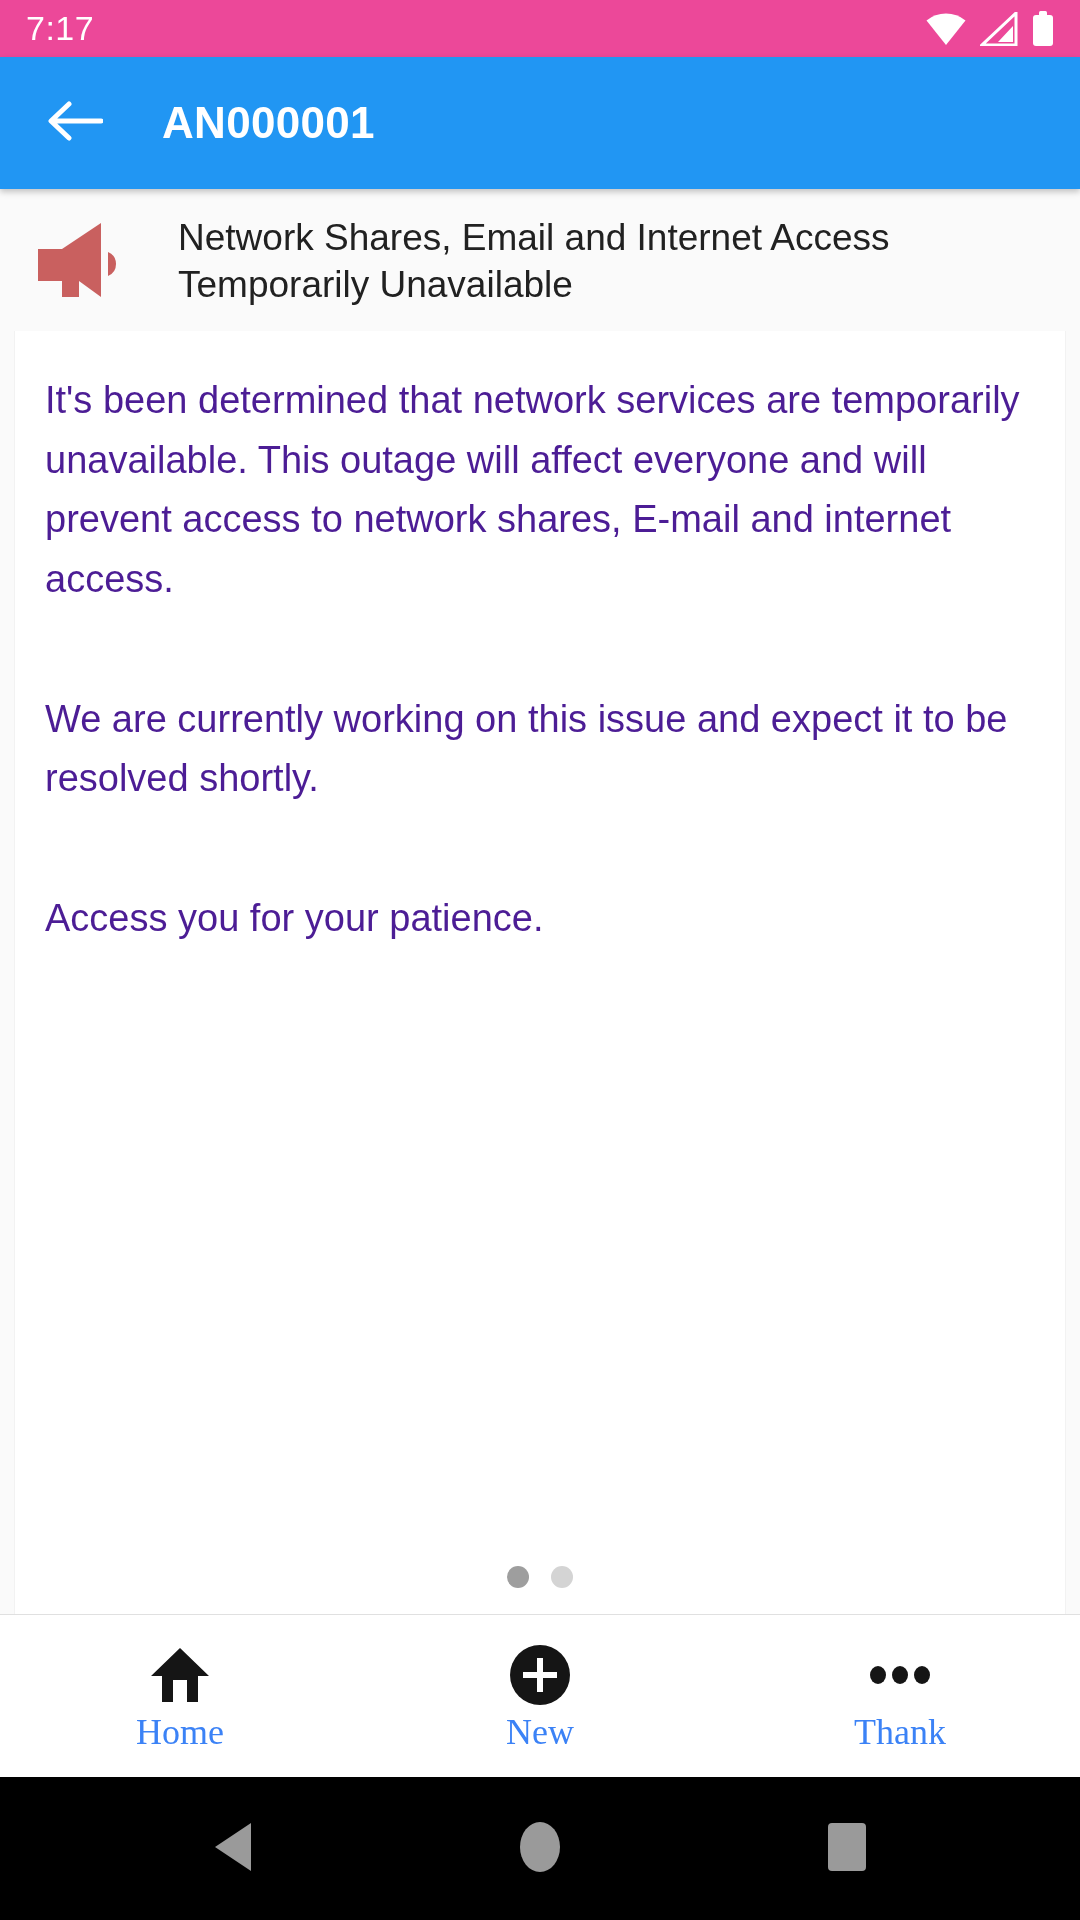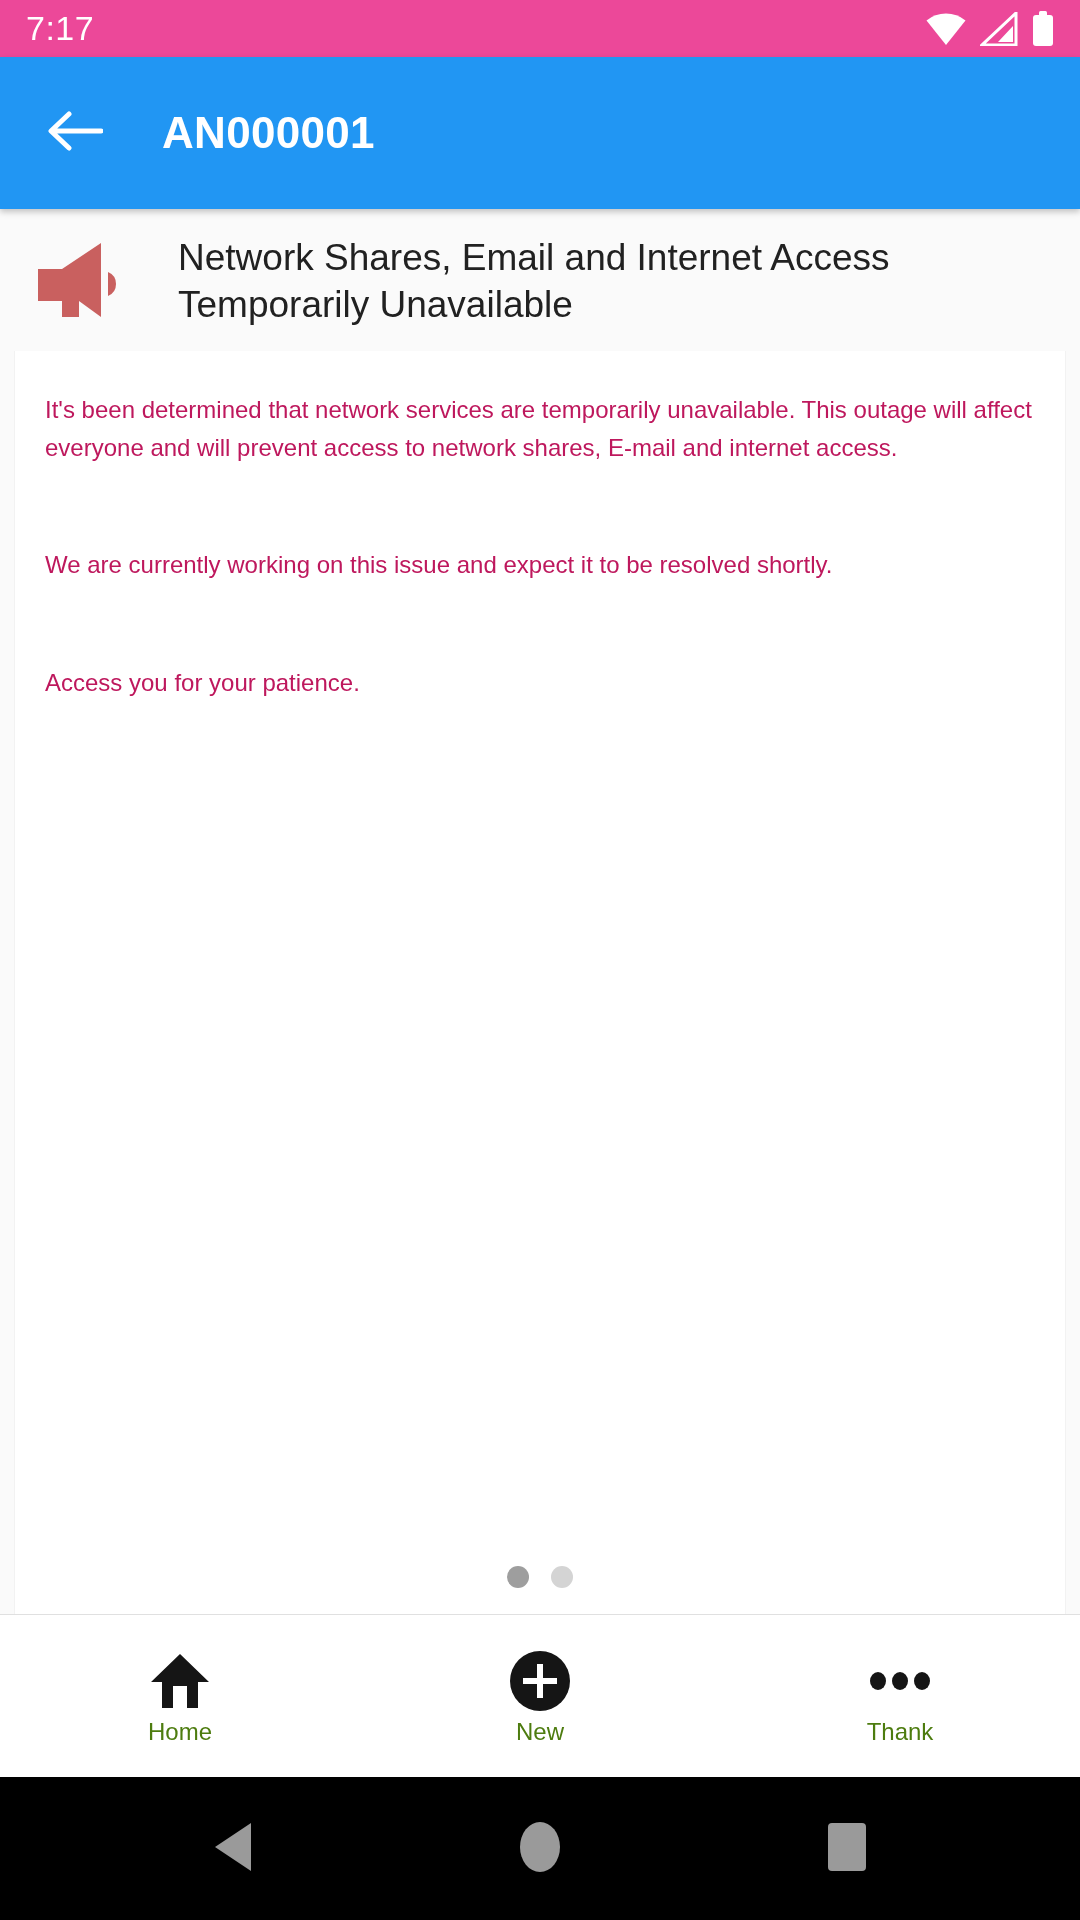--- a/index.html
+++ b/index.html
@@ -25,21 +25,21 @@
     letter-spacing:0.5px;
   }
   .status-icons {
     margin-left:auto;
     display:flex; align-items:center; gap:14px;
   }
   .status-icons svg { display:block; }
 
   
   .app-bar {
-    height:152px;
+    height:132px;
     background:#2196f3;
     display:flex; align-items:center;
     padding:0 44px;
     flex:0 0 auto;
     box-shadow:0 3px 6px rgba(0,0,0,0.22);
     position:relative; z-index:5;
   }
   .back-btn {
     width:62px; height:62px;
     display:flex; align-items:center; justify-content:center;
@@ -91,23 +91,23 @@
     margin:0 14px 0 14px;
     flex:1 1 auto;
     display:flex; flex-direction:column;
     padding:40px 30px 0 30px;
     min-height:0;
     border-left:1px solid #f2f2f2;
     border-right:1px solid #f2f2f2;
     position:relative;
   }
   .body-text p {
-    font-size:24px;
+    font-size:38px;
     line-height:1.57;
-    color:#be185d;
+    color:#4c1d95;
   }
   .body-text p + p { margin-top:80px; }
 
   
   .page-dots {
     position:absolute;
     left:0; right:0;
     bottom:26px;
     display:flex; justify-content:center; gap:22px;
   }
@@ -129,23 +129,24 @@
     height:100%;
     display:flex; flex-direction:column;
     align-items:center; justify-content:center;
     gap:6px;
   }
   .tab-icon {
     height:66px;
     display:flex; align-items:center; justify-content:center;
   }
   .tab-label {
-    font-size:24px;
-    color:#4d7c0f;
+    font-size:36px;
+    color:#3b82f6;
     line-height:1;
+    font-family:Liberation Serif, serif;
   }
 
   
   .nav-bar {
     flex:0 0 auto;
     height:143px;
     background:#000000;
     display:flex; align-items:center; justify-content:space-around;
     padding:0 80px;
   }

